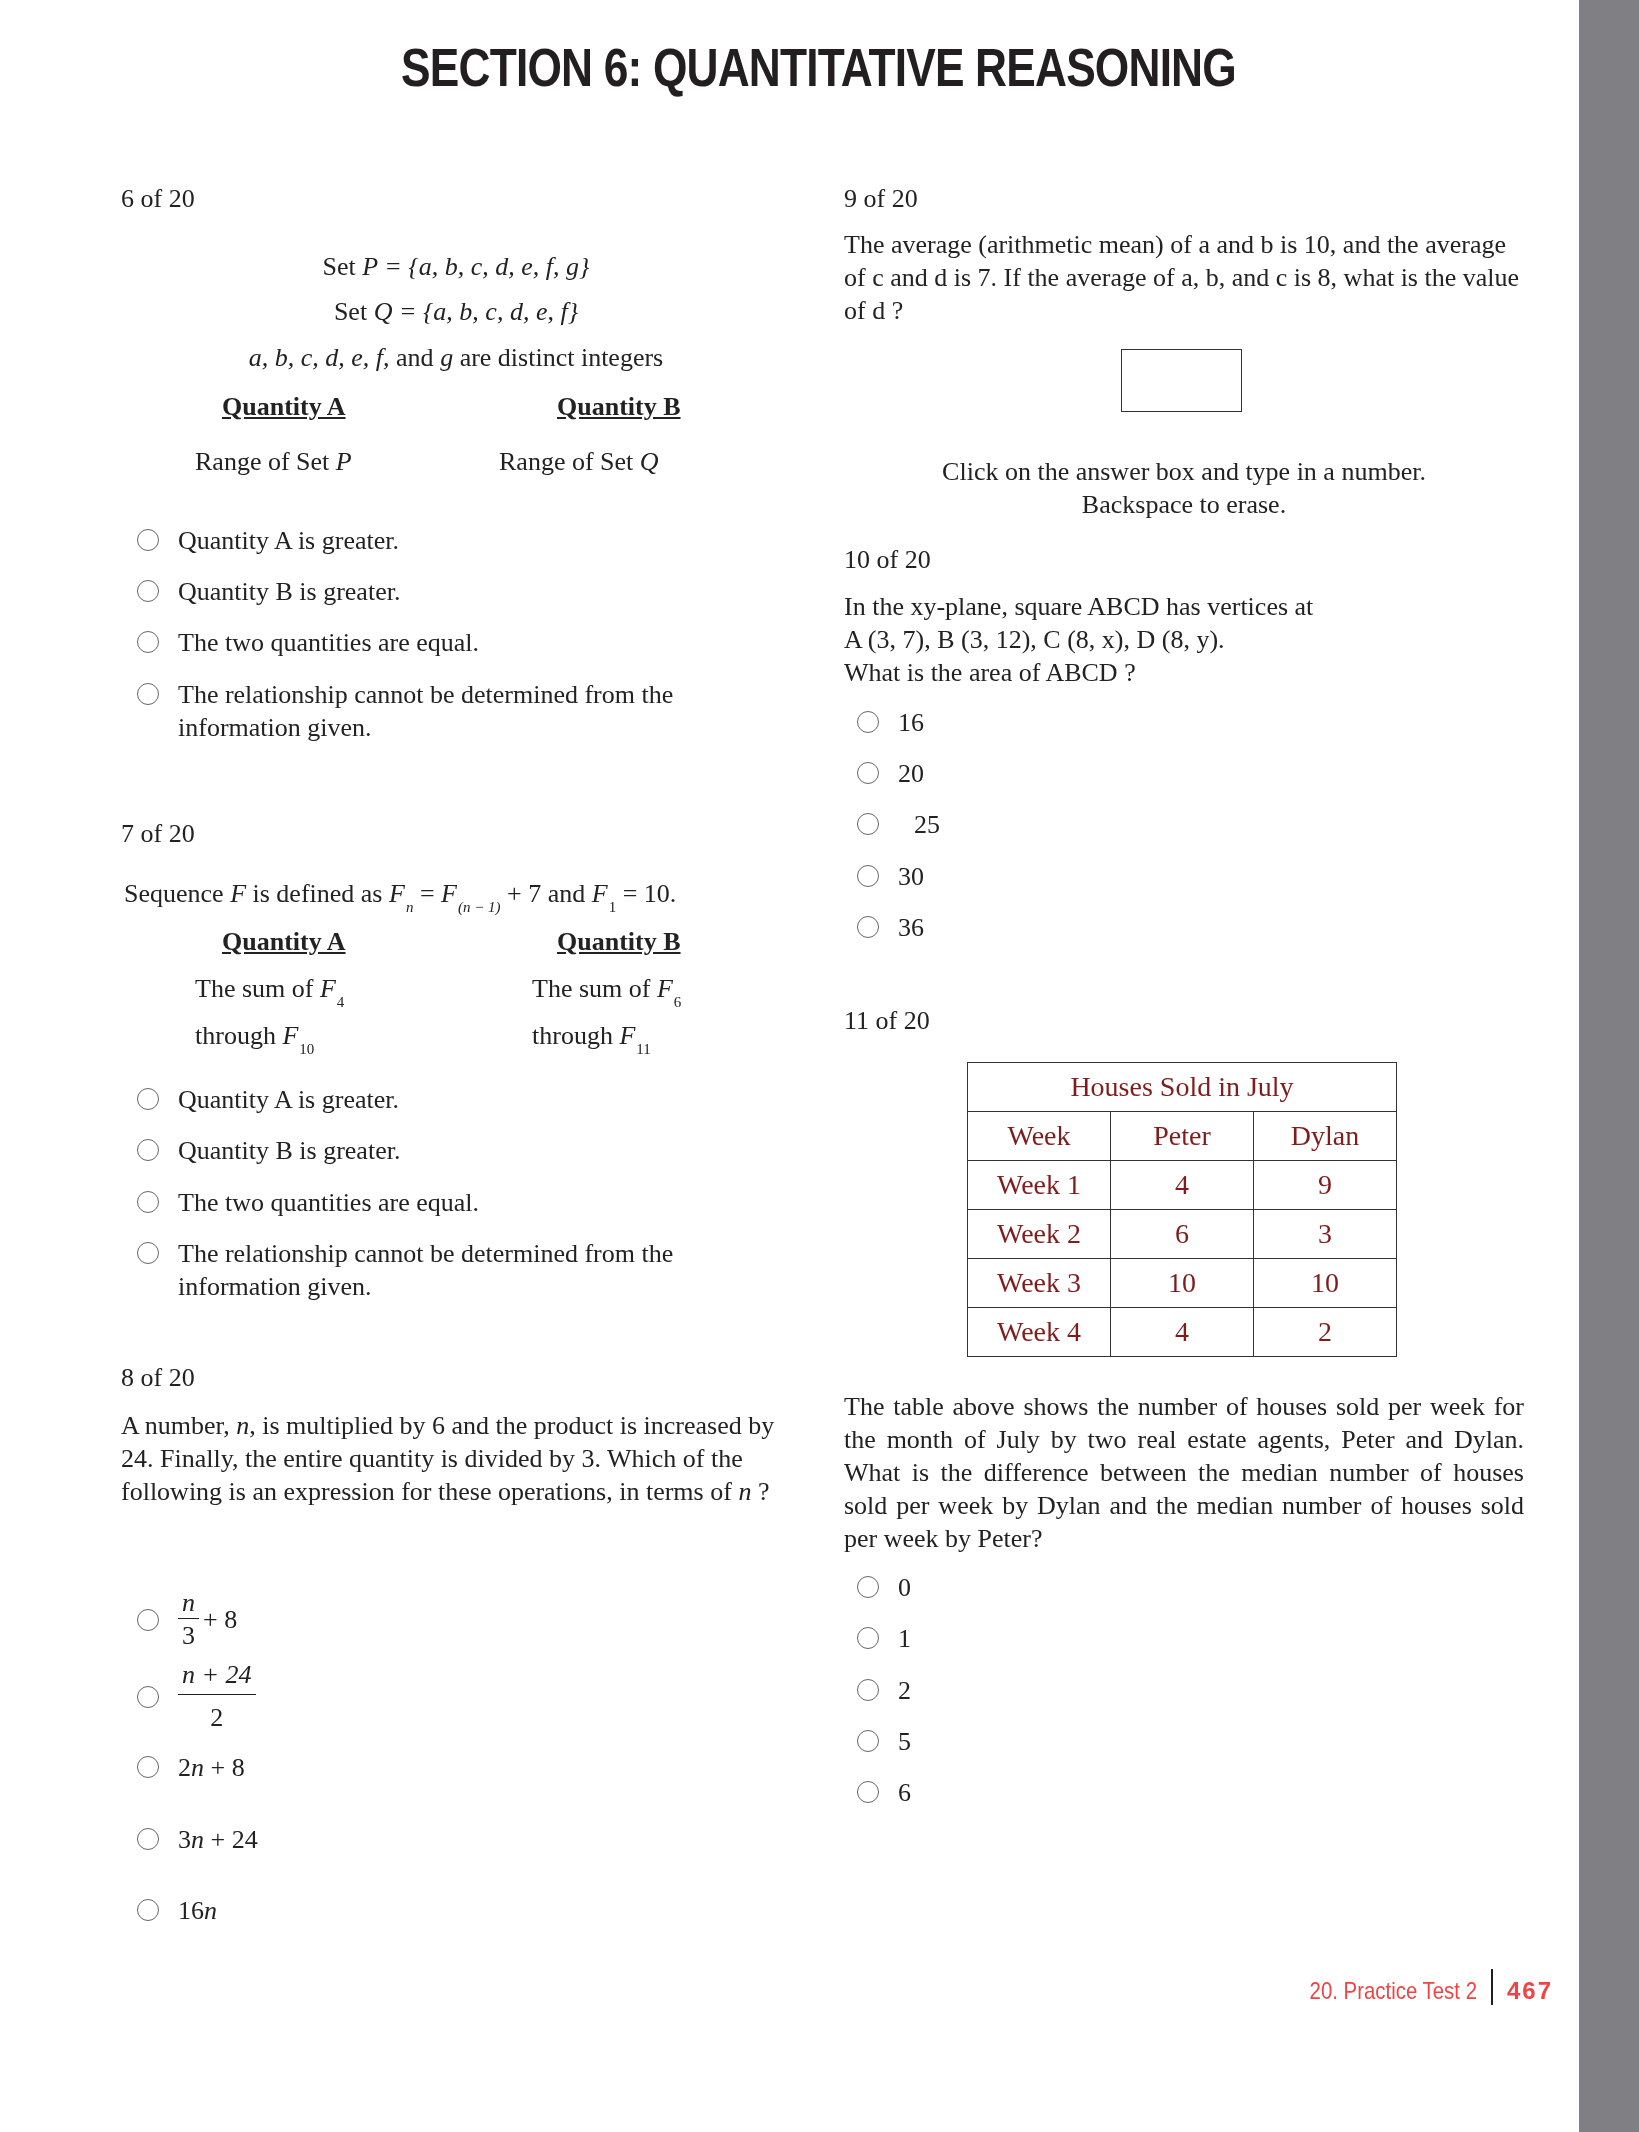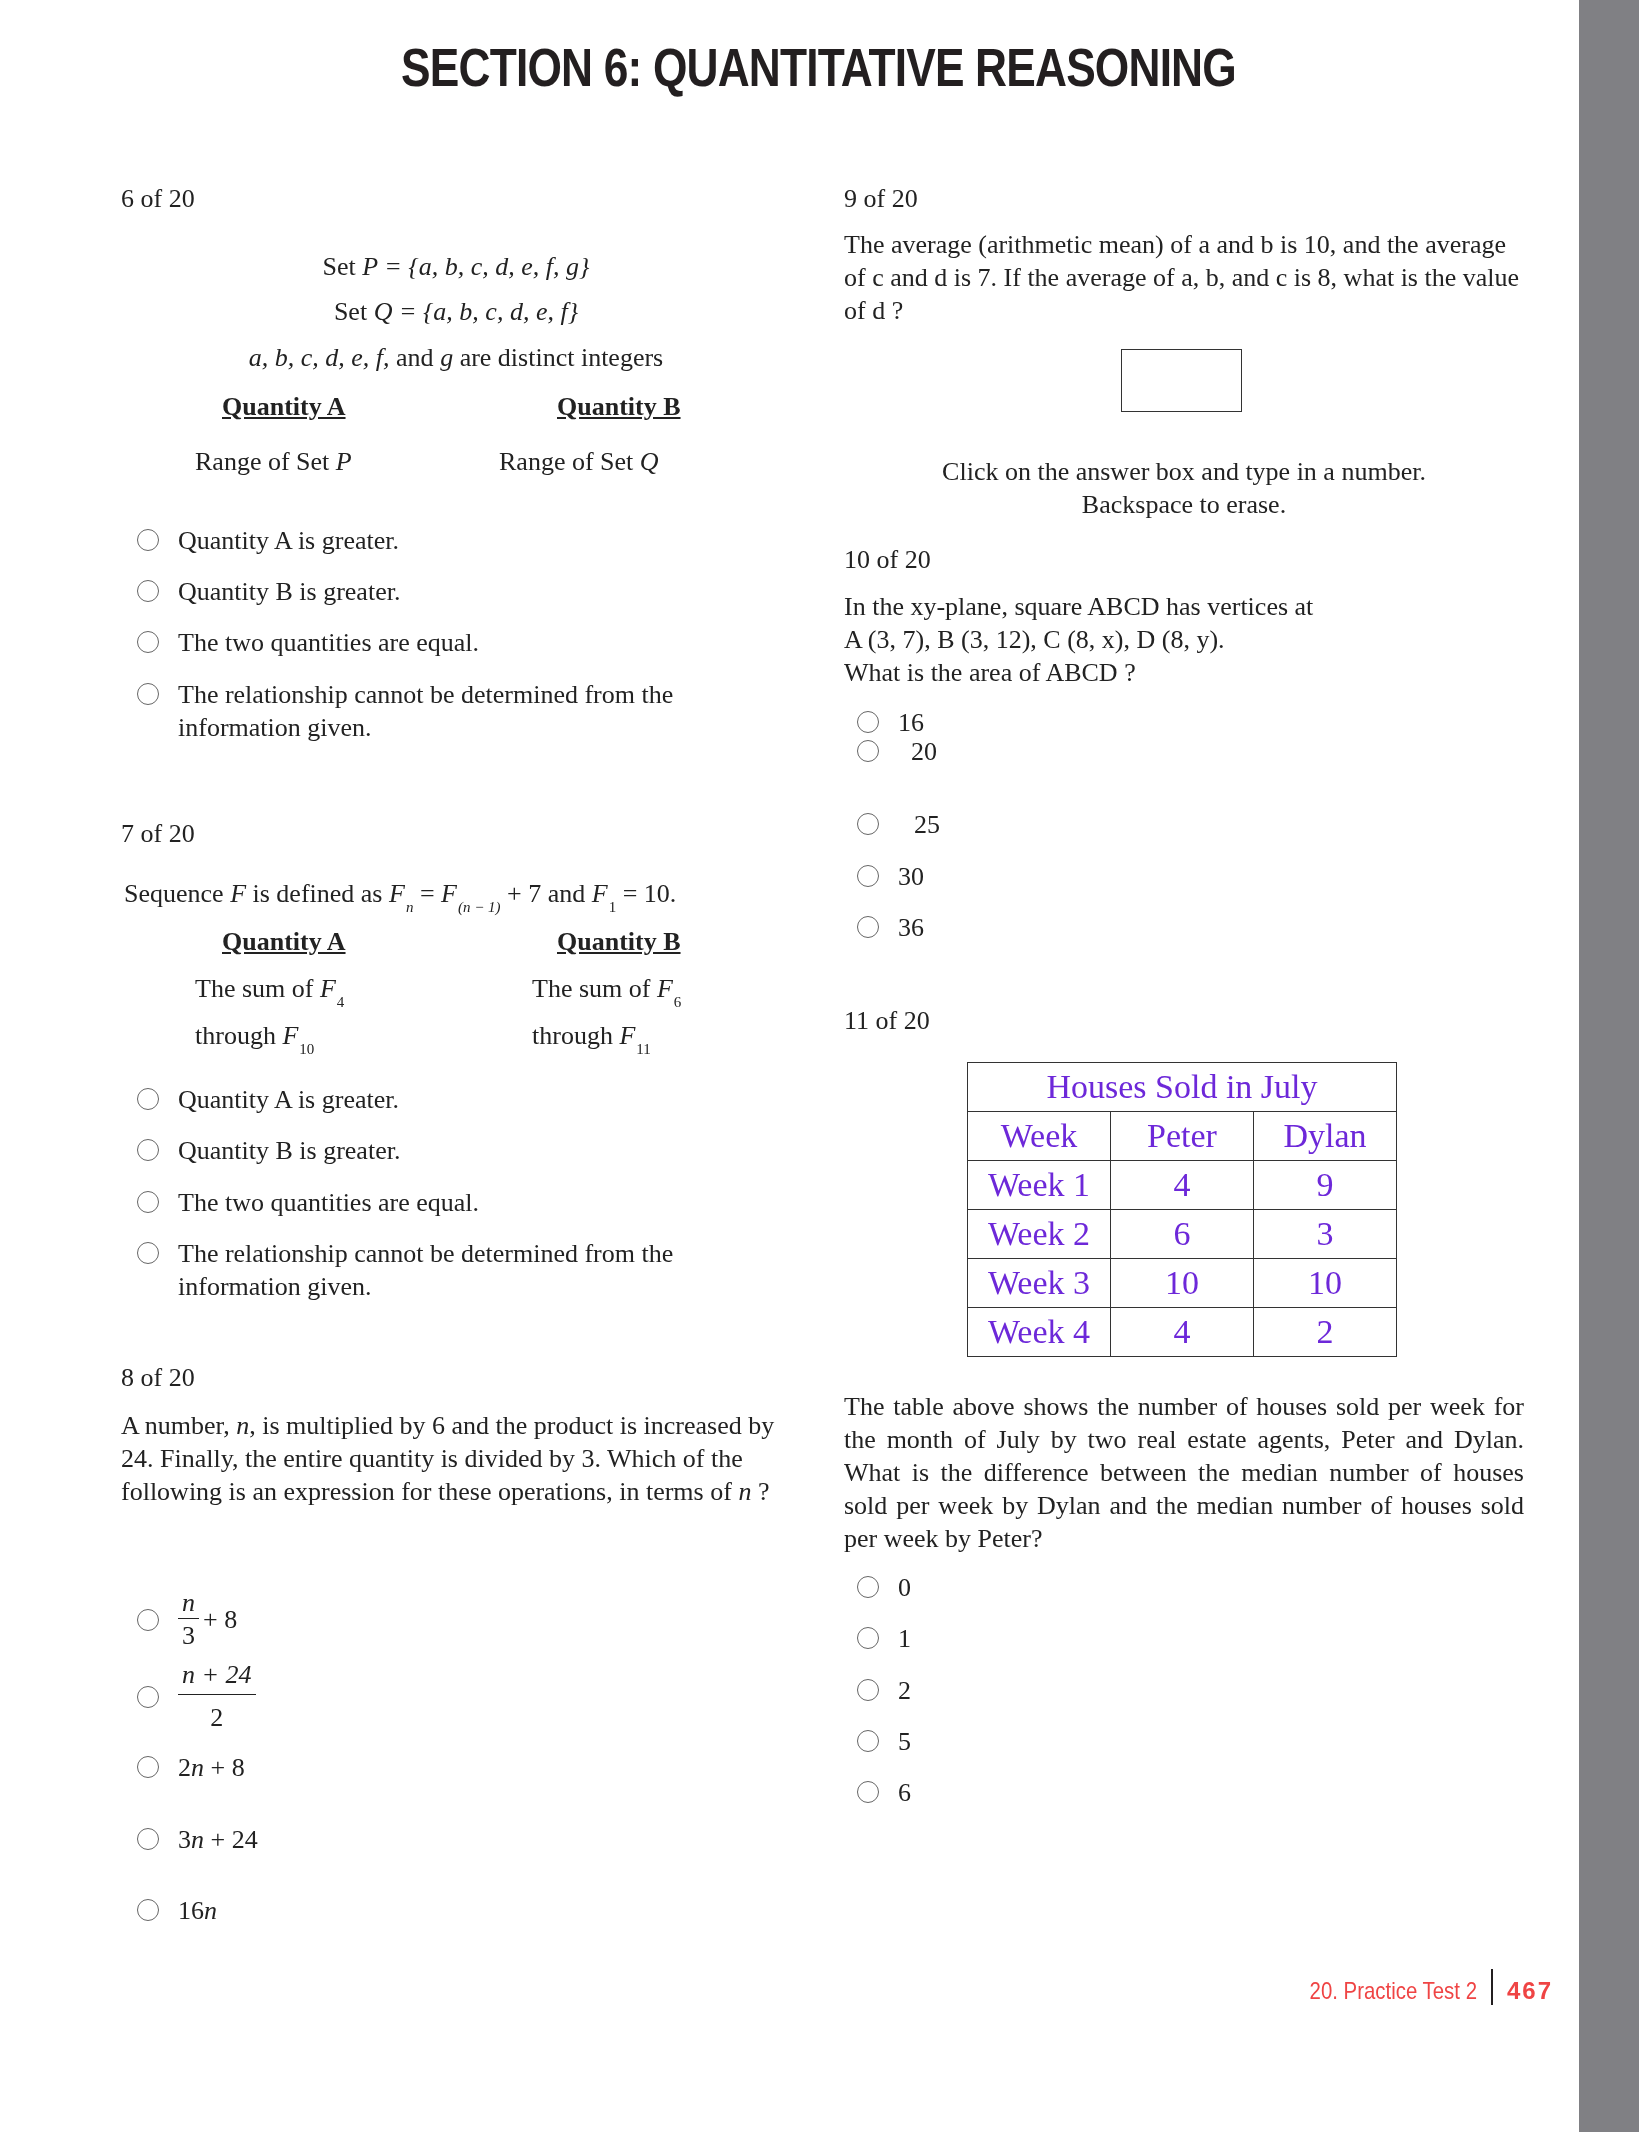--- a/index.html
+++ b/index.html
@@ -25,21 +25,21 @@
     .opt { position: absolute; display: flex; align-items: flex-start; font-family: "Liberation Serif", serif; font-size: 26px; line-height: 33px; color: #222; cursor: pointer; }
     .opt .radio { margin-top: 5px; margin-right: 19px; flex: 0 0 auto; }
     .opt .label { display: block; }
 
     .qhead { font-family: "Liberation Serif", serif; font-weight: bold; font-size: 26px; text-decoration: underline; position: absolute; color: #222; }
 
     sub.s { font-size: 15px; vertical-align: -10px; margin-left: 1px; }
 
     .answer-box { position: absolute; left: 1121px; top: 349px; width: 121px; height: 63px; border: 1.5px solid #333; background: #fff; }
 
-    table.houses { position: absolute; left: 967px; top: 1062px; border-collapse: collapse; font-family: "Liberation Serif", serif; font-size: 34px; color: #6d28d9; }
+    table.houses { position: absolute; left: 967px; top: 1062px; border-collapse: collapse; font-family: "Liberation Serif", serif; font-size: 28px; color: #7f1d1d; }
     table.houses td, table.houses th { border: 1.5px solid #333; height: 49px; text-align: center; font-weight: normal; }
     table.houses th.caption { width: 428px; }
     table.houses td { width: 143px; }
 
     .frac { display: inline-flex; flex-direction: column; align-items: center; vertical-align: middle; line-height: 1; }
     .frac .num { padding: 0 4px 2px 4px; border-bottom: 1.5px solid #222; font-style: italic; }
     .frac .den { padding-top: 4px; }
 
     .footer { position: absolute; top: 1969px; left: 1280px; font-family: "Liberation Sans", sans-serif; font-size: 24px; color: #ef4444; display: flex; align-items: flex-end; }
     .footer .chapter { transform: scaleX(0.85); transform-origin: right center; }
@@ -175,21 +175,21 @@
 <div class="abs serif" style="left:844px; top:590px; width:680px;">
   <div>In the xy-plane, square ABCD has vertices at</div>
   <div>A (3, 7), B (3, 12), C (8, x), D (8, y).</div>
   <div>What is the area of ABCD ?</div>
 </div>
 
 <div class="opt" style="left:857px; top:706px;">
     <span class="radio"></span>
     <span class="label">16</span>
   </div>
-<div class="opt" style="left:857px; top:735px;gap:13px;">
+<div class="opt" style="left:857px; top:757px;">
     <span class="radio"></span>
     <span class="label">20</span>
   </div>
 <div class="opt" style="left:857px; top:808px;gap:16px;">
     <span class="radio"></span>
     <span class="label">25</span>
   </div>
 <div class="opt" style="left:857px; top:860px;">
     <span class="radio"></span>
     <span class="label">30</span>

